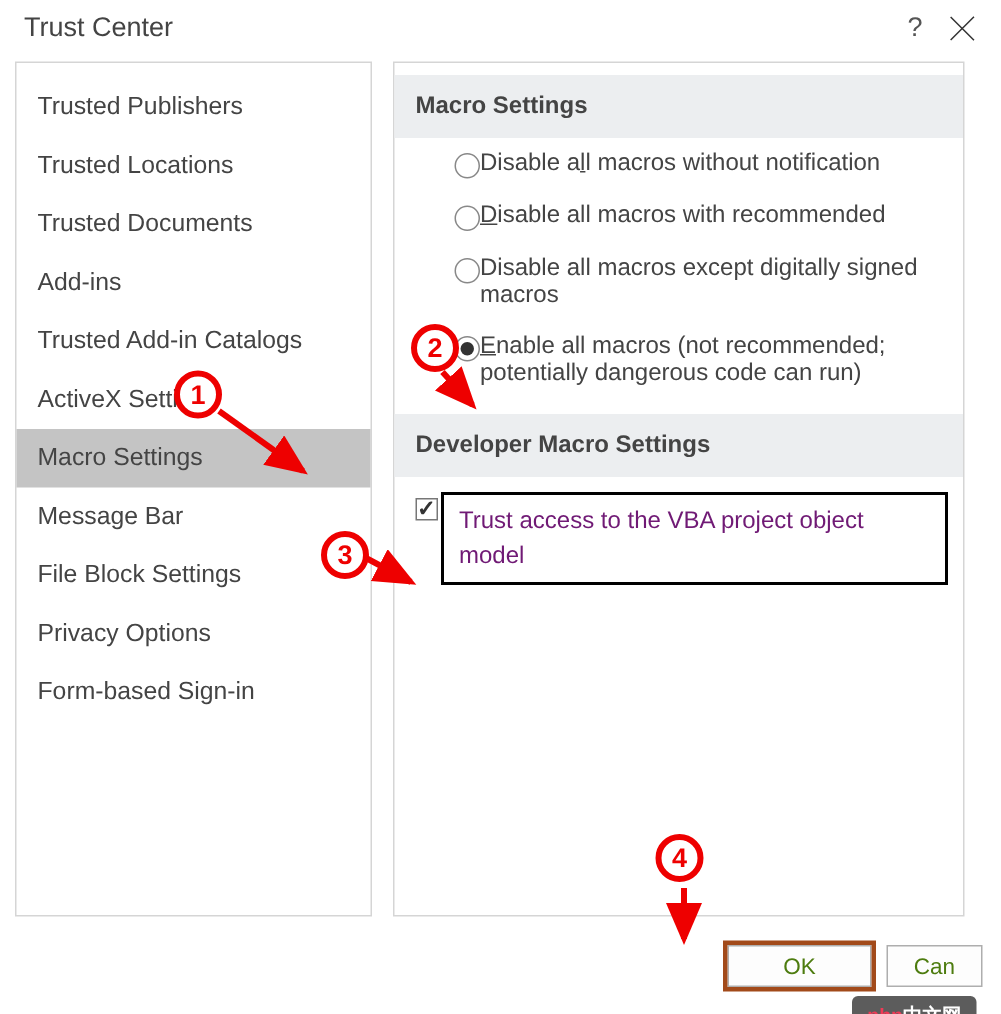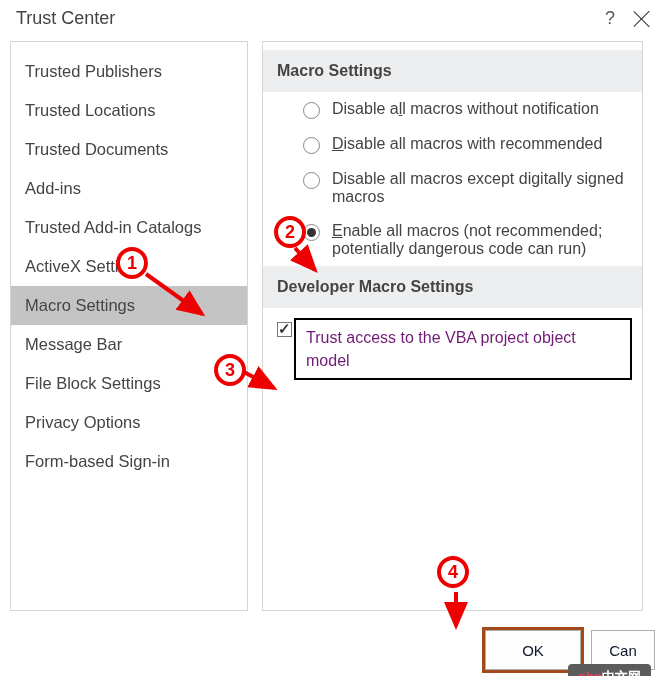--- a/index.html
+++ b/index.html
@@ -14,35 +14,35 @@
   .titlebar-close::before { transform: rotate(45deg); }
   .titlebar-close::after { transform: rotate(-45deg); }
 
   .body-area { display: flex; padding: 0 24px 0 10px; gap: 14px; }
 
   .sidebar { border: 1px solid #d5d5d5; width: 238px; height: 570px; padding: 10px 0; }
   .sidebar-item { font-size: 16.5px; color: #444; padding: 10px 14px; cursor: pointer; }
   .sidebar-item.selected { background: #c4c4c4; }
 
   .content { border: 1px solid #d5d5d5; flex: 1; height: 570px; padding: 0; position: relative; }
-  .section-header { background: #eceef0; font-weight: 600; font-size: 16px; color: #444; padding: 12px 14px; margin-top: 0; }
+  .section-header { background: #eceef0; font-weight: 600; font-size: 16px; color: #444; padding: 12px 14px; margin-top: 10px; }
   .section-header.first { margin-top: 8px; }
 
-  .radio-row { display: flex; align-items: flex-start; gap: 12px; padding: 8px 10px 8px 40px; font-size: 16px; color: #444; cursor: pointer; }
+  .radio-row { display: flex; align-items: flex-start; padding: 8px 10px 8px 40px; font-size: 16px; color: #444; cursor: pointer; }
   .radio-row .u { text-decoration: underline; }
   .radio-dot { width: 17px; height: 17px; border: 1.5px solid #888; border-radius: 50%; flex: 0 0 auto; margin-top: 2px; position: relative; }
   .radio-dot.checked::after { content: ""; position: absolute; inset: 3px; border-radius: 50%; background: #333; }
 
   .checkbox-row { display: flex; align-items: flex-start; gap: 2px; padding: 10px 10px 10px 10px; font-size: 16px; color: #701a75; }
   .cb { width: 15px; height: 15px; border: 1px solid #777; flex: 0 0 auto; margin-top: 4px; margin-left: 4px; position: relative; background: #fff; }
   .cb.checked::after { content: "✓"; position: absolute; top: -3px; left: 0px; font-size: 15px; font-weight: 700; color: #333; }
   .checkbox-label-box { border: 2.5px solid #000; padding: 6px 10px; flex: 1; line-height: 1.45; }
 
   .buttonbar { position: absolute; right: 12px; top: 630px; display: flex; gap: 10px; }
-  .btn { width: 96px; height: 40px; border: 1px solid #aeaeae; background: #fdfdfd; font-size: 15px; color: #0f172a; display: flex; align-items: center; justify-content: center; cursor: pointer; }
+  .btn { width: 96px; height: 28px; border: 1px solid #aeaeae; background: #fdfdfd; font-size: 15px; color: #4d7c0f; display: flex; align-items: center; justify-content: center; cursor: pointer; }
   .btn.ok { outline: 3px solid #a24a1a; outline-offset: 0; position: relative; }
   .btn.cancel { width: 64px; overflow: hidden; }
 
   .watermark { position: absolute; right: 16px; top: 664px; background: #5c5c5c; color: #fff; font-size: 13px; font-weight: 700; padding: 4px 10px; border-radius: 4px; }
   .watermark .red { color: #f03a56; }
 
   
   .anno { position: absolute; pointer-events: none; }
   .circle { width: 32px; height: 32px; border: 4px solid #e00; border-radius: 50%; display: flex; align-items: center; justify-content: center; font-weight: 800; font-size: 18px; color: #e00; background: #fff; }
   svg.arrow { position: absolute; overflow: visible; }

